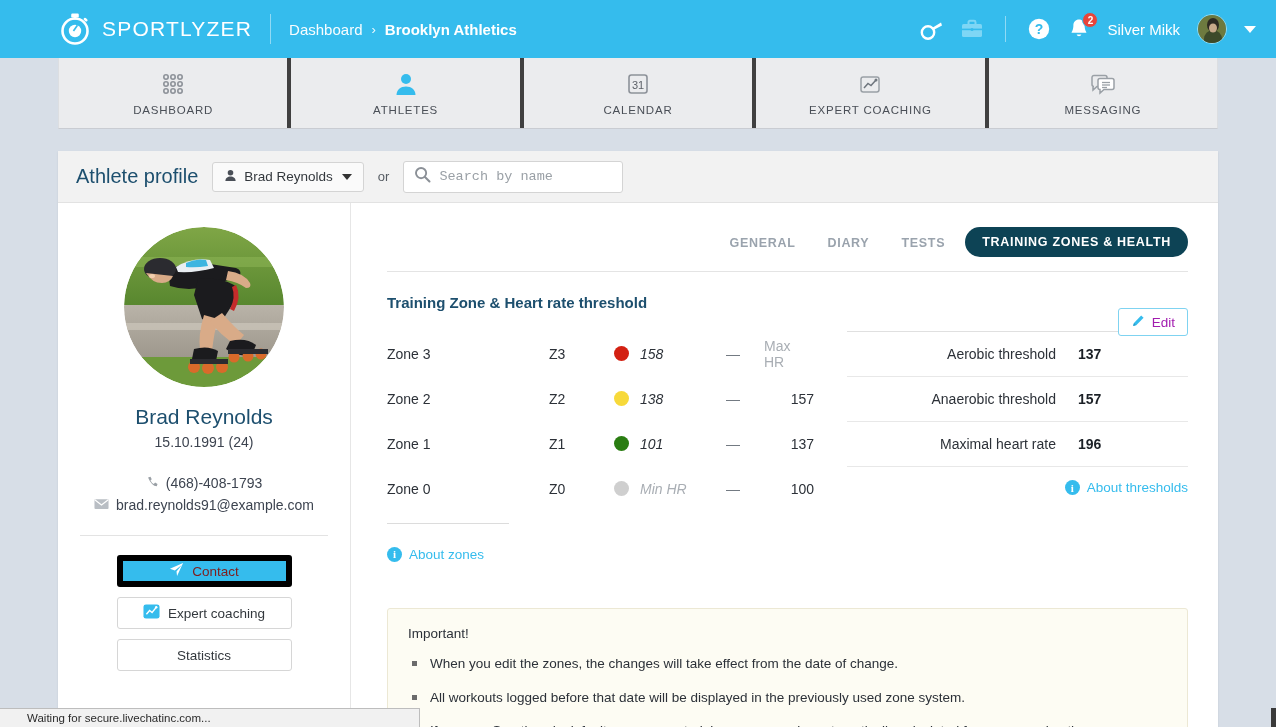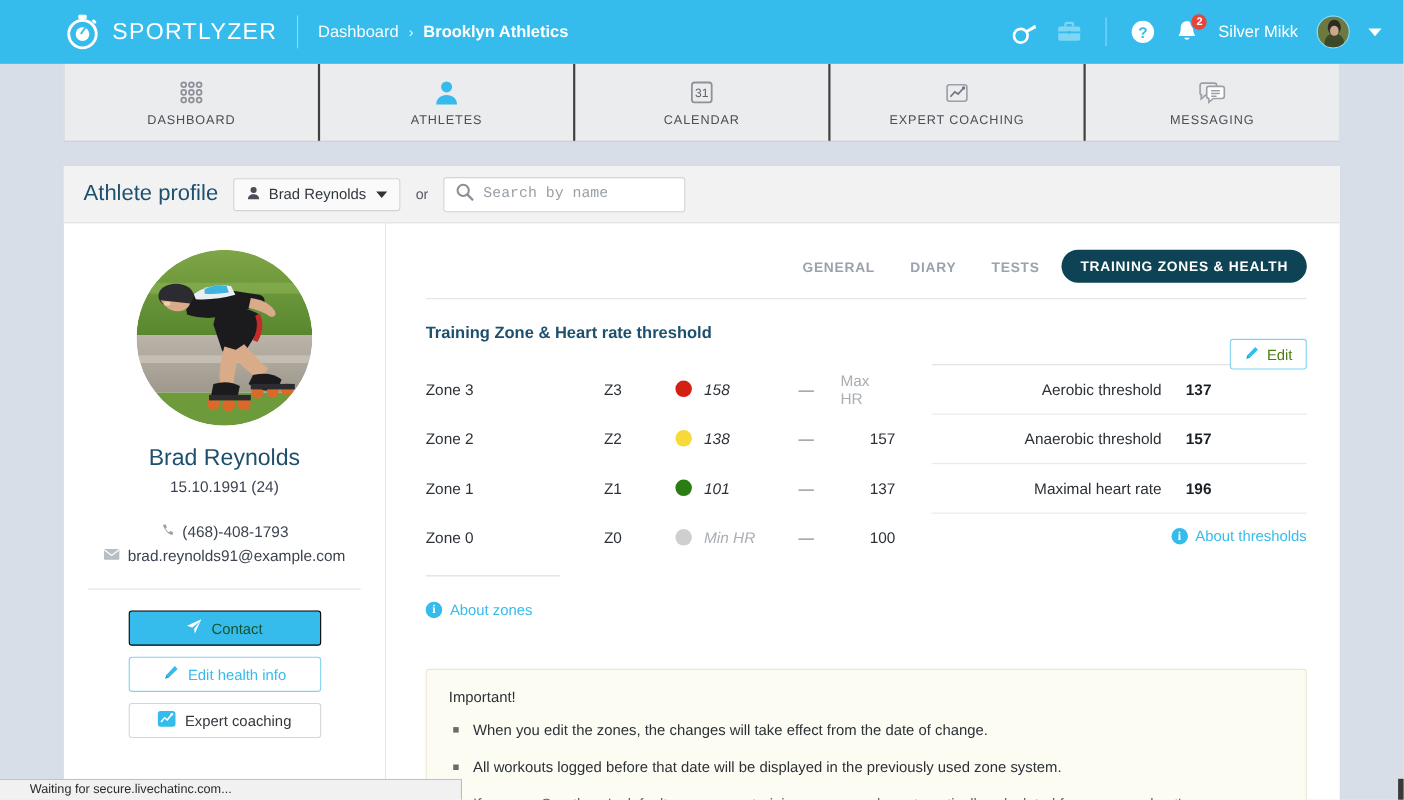--- a/index.html
+++ b/index.html
@@ -56,21 +56,21 @@
     height: 71px; background: #ebecee;
     border-bottom: 1px solid #c9ccd2;
     display: flex; margin: 0 58px 0 58px;
     border-left: 1px solid #dcdee1;
     border-right: 1px solid #dcdee1;
   }
   .navwrap { background: #d7dee7; }
   .navitem {
     flex: 1; display: flex; flex-direction: column;
     align-items: center; justify-content: center; gap: 7px;
-    border-right: 2px solid #404040; cursor: pointer;
+    border-right: 4px solid #404040; cursor: pointer;
   }
   .navitem:last-child { border-right: none; }
   .navlabel { font-size: 11.5px; color: #4a4f57; letter-spacing: .8px; }
   .navicon { height: 26px; display: flex; align-items: center; }
 
   
   .card {
     margin: 22px 58px 0 58px;
     background: #fff;
     min-height: 600px;
@@ -126,42 +126,42 @@
   }
   .contact-block { margin-top: 19px; display: flex; flex-direction: column; align-items: center; }
   .hr-soft { width: 100%; height: 1px; background: #e3e3e3; margin: 22px 0 0 0; }
 
   .btnstack { width: 175px; margin-top: 19px; display: flex; flex-direction: column; gap: 10px; }
   .btn {
     height: 32px; border-radius: 3px; display: flex;
     align-items: center; justify-content: center; gap: 8px;
     font-size: 13.5px; cursor: pointer;
   }
-  .btn-primary { background: #35bced; color: #14532d; border: 1px solid #000000; }
+  .btn-primary { background: #35bced; color: #7f1d1d; border: 6px solid #000000; }
   .btn-outline-blue { background: #fff; color: #35bced; border: 1px solid #7fd3f1; }
   .btn-outline-gray { background: #fff; color: #33383d; border: 1px solid #d6d6d6; }
 
   
   .rightcol { flex: 1; padding: 24px 30px 0 36px; }
   .tabrow { display: flex; justify-content: flex-end; align-items: flex-end; gap: 8px; }
   .tab {
     font-size: 12.5px; letter-spacing: .7px; color: #9aa3ad;
     padding: 7px 12px; cursor: pointer; font-weight: bold;
   }
   .tab.active {
     background: #0d4355; color: #fff; border-radius: 16px; padding: 8px 17px;
   }
   .tabline { height: 1px; background: #e4e4e4; margin-top: 14px; }
 
   .sectitle { font-size: 15px; color: #1d4f6e; font-weight: bold; margin-top: 22px; }
   .editbtn {
     position: absolute; right: 0; top: 0;
     display: flex; align-items: center; gap: 7px;
     border: 1px solid #7fd3f1; border-radius: 3px;
-    height: 28px; padding: 0 12px; font-size: 13.5px; color: #4d7c0f;
+    height: 28px; padding: 0 12px; font-size: 13.5px; color: #a21caf;
     background: #fff; cursor: pointer;
   }
   .sechead { position: relative; }
 
   .zones-wrap { display: flex; margin-top: 20px; gap: 0; }
   .zones-table { width: 450px; flex: 0 0 450px; }
   .zrow {
     display: flex; align-items: center; height: 45px;
     font-size: 14px; color: #2c3138;
   }
@@ -477,41 +477,35 @@
       <div class="btnstack">
         <div class="btn btn-primary">
           <span>
             <svg viewBox="0 0 16 16" width="15" height="15">
               <path d="M15 1 L1 7.2 L6.2 9 L13.6 3.2 L8 10.2 L8.6 15 Z" fill="#fff"></path>
             </svg>
           </span>
           <span>Contact</span>
         </div>
 
-        <div class="btn btn-outline-blue">
-          <span>
-            <svg viewBox="0 0 16 16" width="15" height="15">
-              <path d="M11.6 1.6 L14.4 4.4 L6 12.8 L2.4 13.8 L3.4 10.2 Z" fill="#35bced"></path>
-              <path d="M2.4 13.8 L3.4 10.2 L5.6 12.6 Z" fill="#2a9dc8"></path>
-            </svg>
-          </span>
-          <span>Edit health info</span>
-        </div>
 
         <div class="btn btn-outline-gray">
           <span>
             <svg viewBox="0 0 18 18" width="17" height="17">
               <rect x="0.5" y="1.5" width="17" height="15" rx="2.6" fill="#35bced"></rect>
               <polyline points="3.6,12 7,8 9.6,10 14,4.6" fill="none" stroke="#fff" stroke-width="1.5"></polyline>
               <circle cx="14" cy="4.6" r="1.3" fill="#fff"></circle>
             </svg>
           </span>
           <span>Expert coaching</span>
         </div>
 
+        <div class="btn btn-outline-gray">
+          <span>Statistics</span>
+        </div>
       </div>
     </div>
 
     <div class="rightcol">
 
       <div class="tabrow">
         <span class="tab">GENERAL</span>
         <span class="tab">DIARY</span>
         <span class="tab">TESTS</span>
         <span class="tab active">TRAINING ZONES &amp; HEALTH</span>

